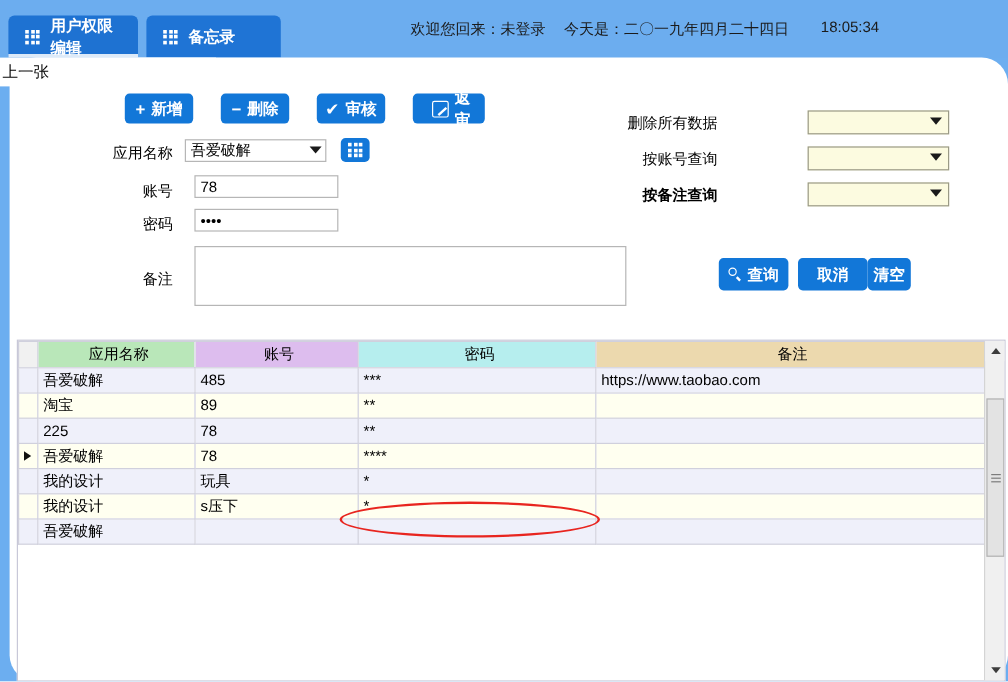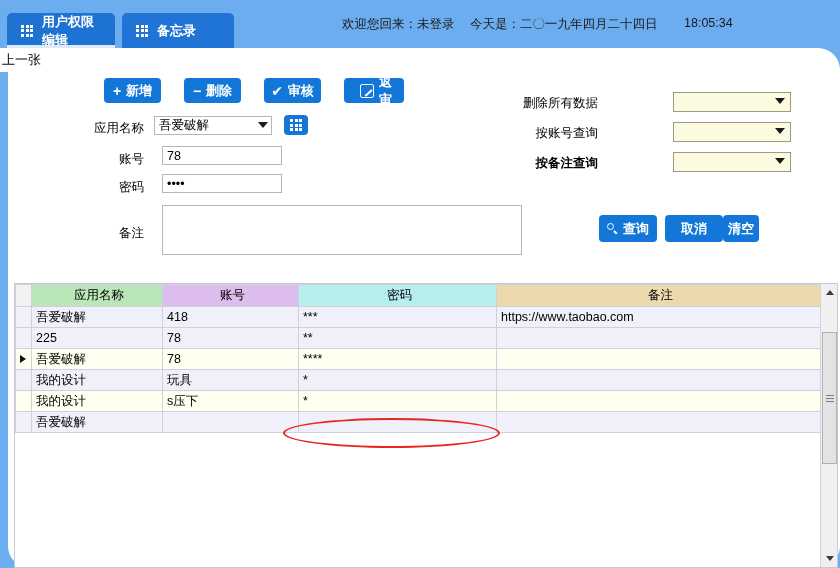--- a/index.html
+++ b/index.html
@@ -507,23 +507,30 @@
             <th class="c1">应用名称</th>
             <th class="c2">账号</th>
             <th class="c3">密码</th>
             <th class="c4">备注</th>
           </tr>
         </thead>
         <tbody id="dg-body">
             <tr class="odd">
               <td class="c0"></td>
               <td class="c1">吾爱破解</td>
-              <td class="c2">418</td>
+              <td class="c2">485</td>
               <td class="c3">***</td>
               <td class="c4">https://www.taobao.com</td>
+            </tr>
+            <tr class="even">
+              <td class="c0"></td>
+              <td class="c1">淘宝</td>
+              <td class="c2">89</td>
+              <td class="c3">**</td>
+              <td class="c4"></td>
             </tr>
             <tr class="odd">
               <td class="c0"></td>
               <td class="c1">225</td>
               <td class="c2">78</td>
               <td class="c3">**</td>
               <td class="c4"></td>
             </tr>
             <tr class="sel">
               <td class="c0"><span class="rowmark"></span></td>

